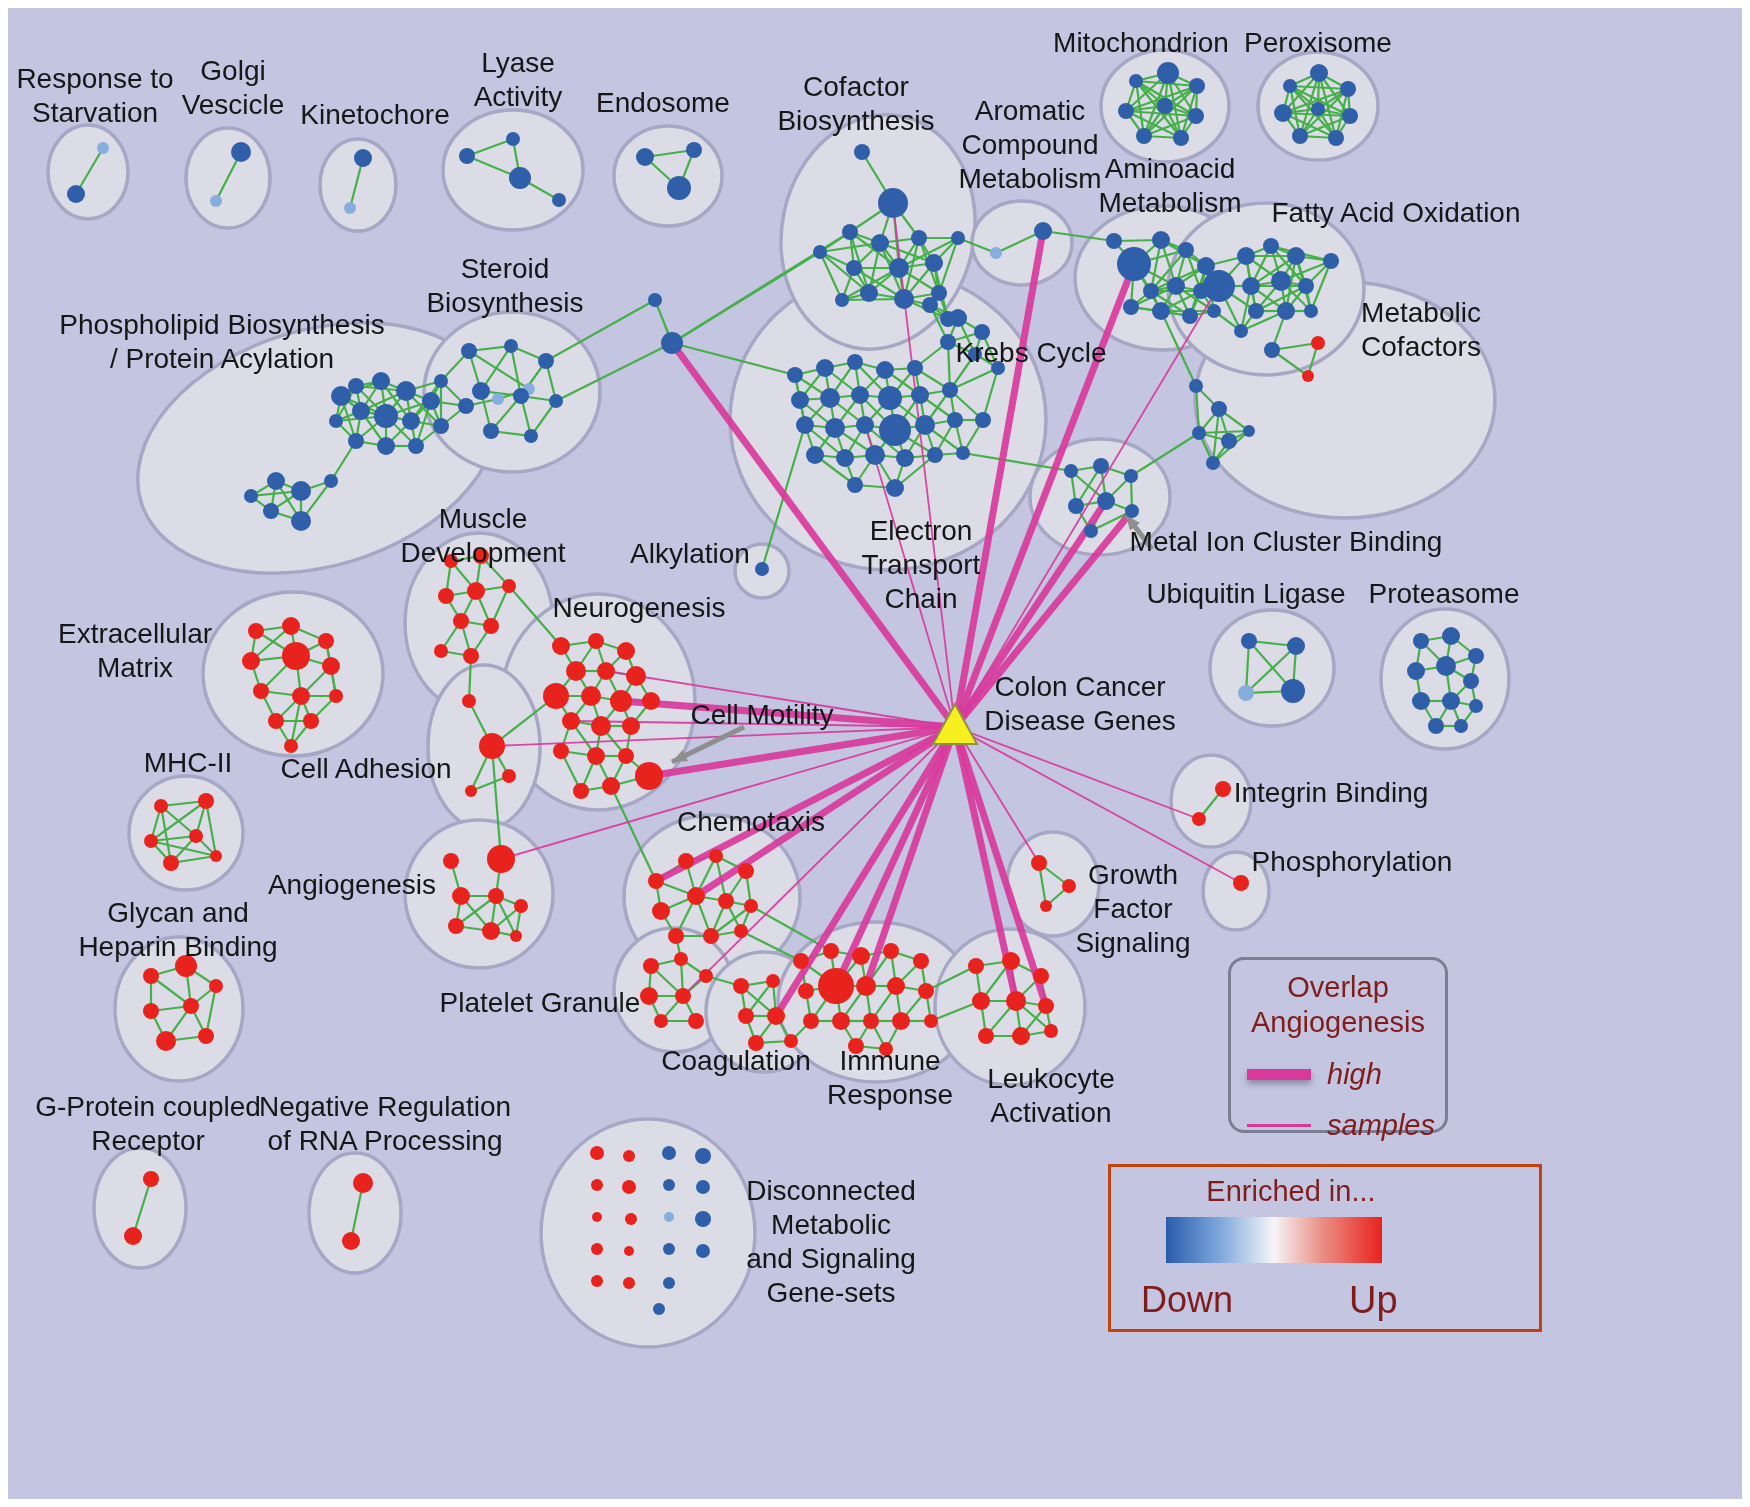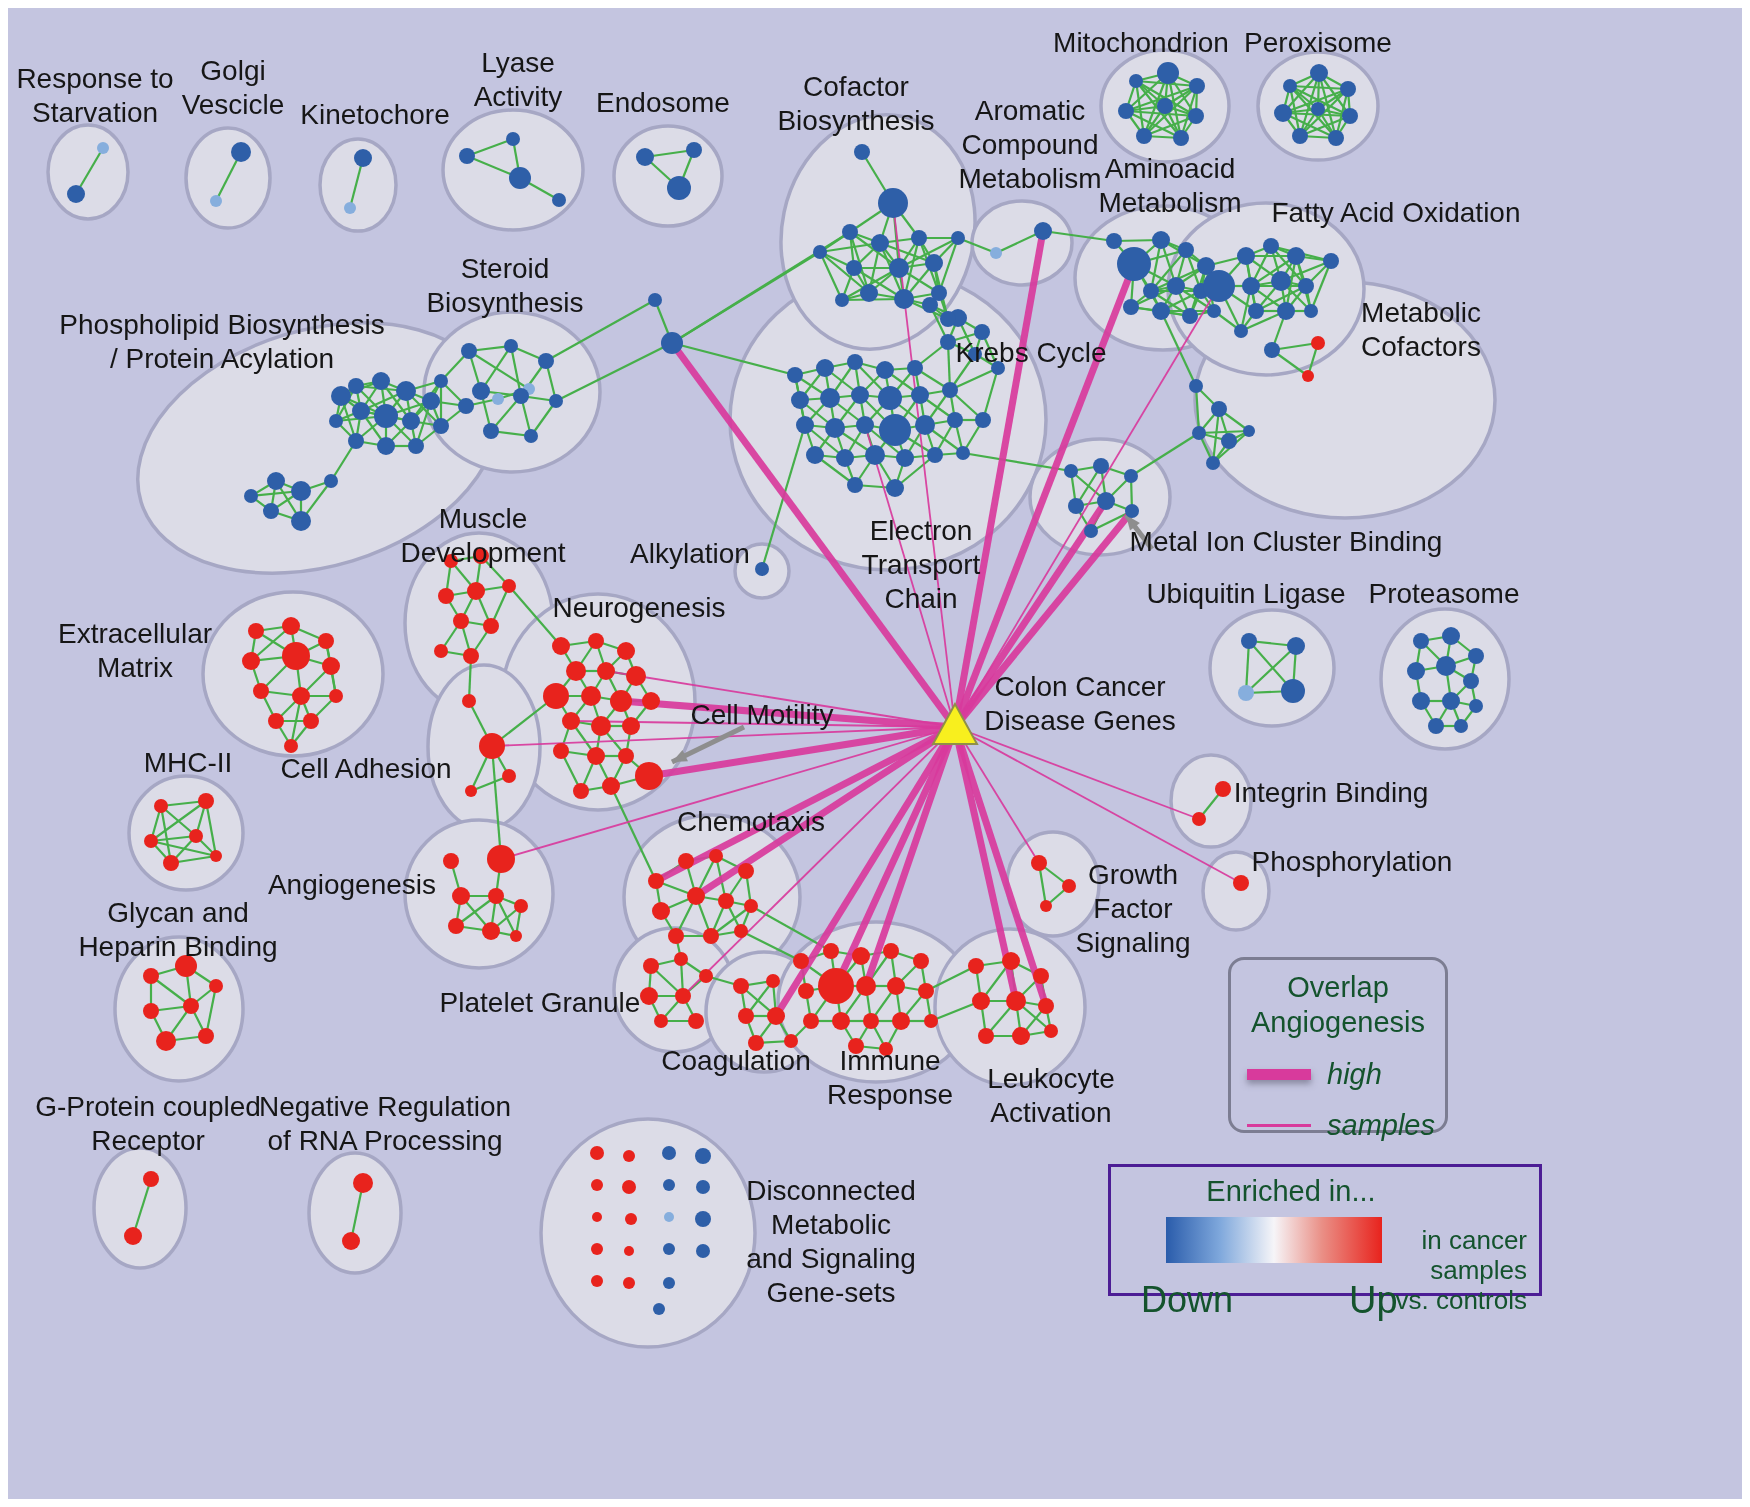--- a/index.html
+++ b/index.html
@@ -6,37 +6,37 @@
   .canvas{
     position:relative;
     width:1750px;height:1507px;
     background:#c4c5e0;
     box-shadow: inset 0 0 0 8px #ffffff;
     font-family:"Liberation Sans", sans-serif;
     overflow:hidden;
   }
   svg{position:absolute;left:0;top:0;}
   svg text{font-family:"Liberation Sans",sans-serif;fill:#161616;}
-  .legend{position:absolute;color:#14532d;}
+  .legend{position:absolute;color:#7f1d1d;}
   
   .legend-overlap{
     left:1228px;top:957px;width:220px;height:176px;
     border:3px solid #7c7d92;border-radius:16px;
     box-sizing:border-box;
   }
   .lo-title{margin-top:10px;text-align:center;font-size:29px;line-height:35px;}
   .lo-row{display:flex;align-items:center;margin:18px 0 0 16px;}
   .lo-line{display:inline-block;width:64px;margin-right:16px;}
   .lo-line.thick{height:11px;background:#d83a9c;box-shadow:0 4px 6px rgba(90,90,110,0.55);}
   .lo-line.thin{height:3px;background:#d83a9c;}
   .lo-row span.lbl{font-size:29px;font-style:italic;}
   
   .legend-enriched{
-    left:1108px;top:1164px;width:434px;height:132px;
-    border:3px solid #4c1d95;box-sizing:border-box;
+    left:1108px;top:1164px;width:434px;height:168px;
+    border:3px solid #c2410c;box-sizing:border-box;
   }
   .le-title{position:absolute;left:0;top:8px;width:360px;text-align:center;font-size:29px;}
   .le-bar{
     position:absolute;left:55px;top:50px;width:216px;height:46px;
     background:linear-gradient(90deg,#2a5cab 0%,#7fa8dc 25%,#f6f5f8 50%,#ea9087 72%,#e8231d 100%);
   }
   .le-down{position:absolute;left:30px;top:112px;font-size:36px;}
   .le-up{position:absolute;left:238px;top:112px;font-size:38px;}
   .le-note{position:absolute;right:12px;top:58px;text-align:right;font-size:26px;line-height:30px;}
 </style>
@@ -1161,19 +1161,14 @@
       <span class="lo-line thin"></span>
       <span class="lbl">samples</span>
     </div>
   </div>
 
   <div class="legend legend-enriched">
     <div class="le-title">Enriched in...</div>
     <div class="le-bar"></div>
     <div class="le-down">Down</div>
     <div class="le-up">Up</div>
-    <div class="le-note">
-      <div>in cancer</div>
-      <div>samples</div>
-      <div>vs. controls</div>
-    </div>
   </div>
 </div>
 
 </body></html>

